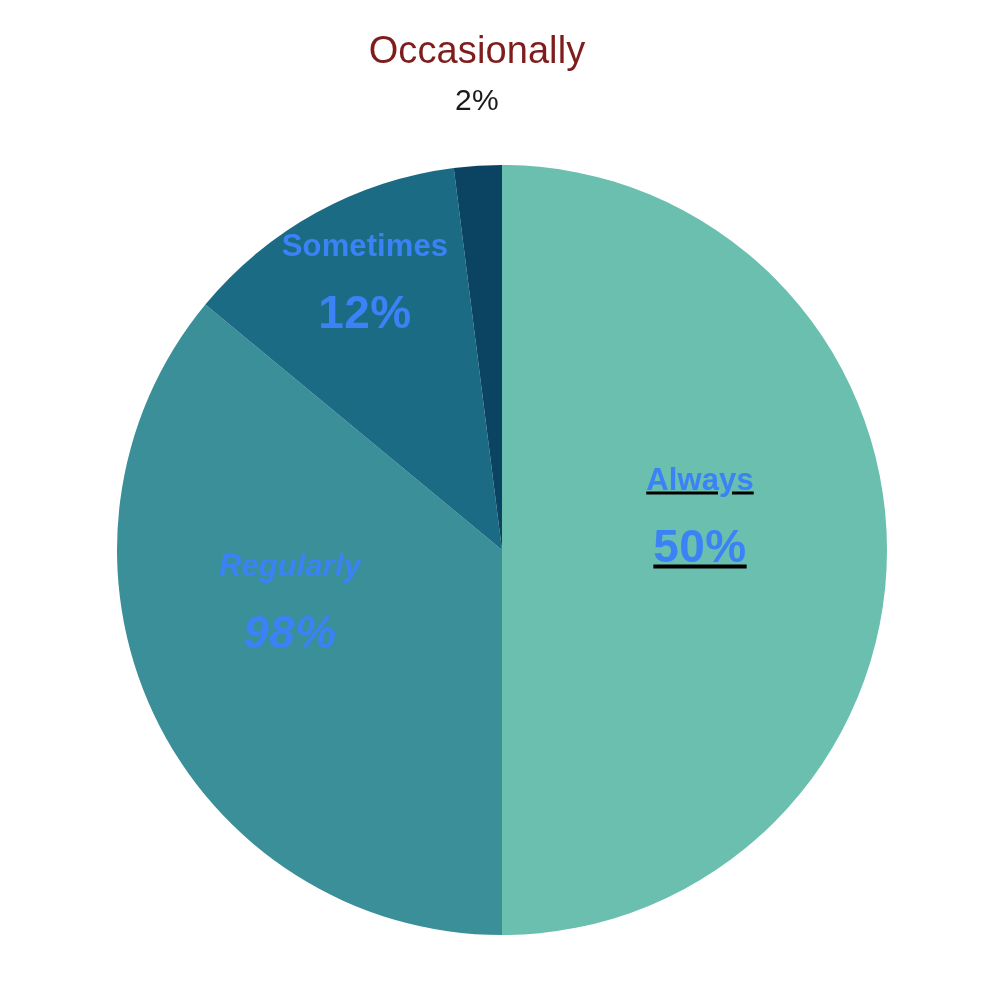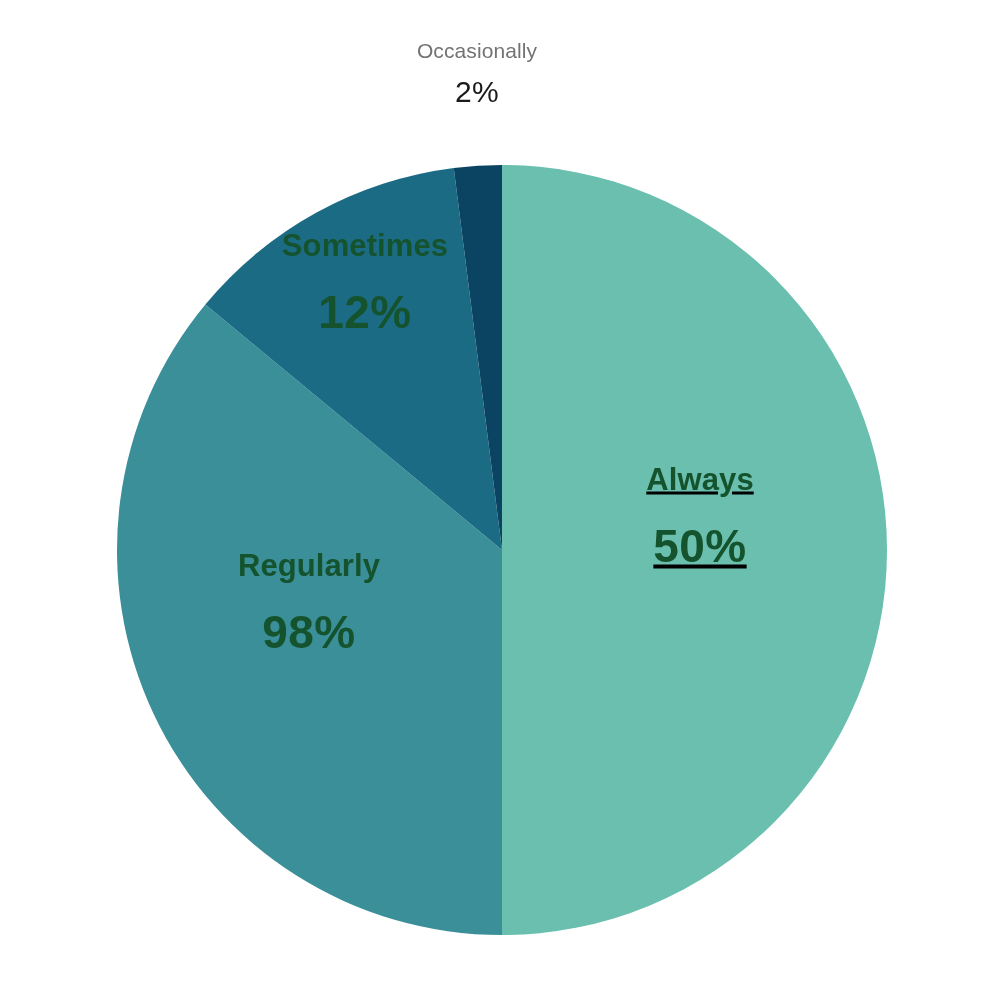--- a/index.html
+++ b/index.html
@@ -43,26 +43,26 @@
   }
   .slice-label .cat-pct {
     display: block;
     font-size: 46px;
     font-weight: 700;
     margin-top: 28px;
     letter-spacing: 0.4px;
   }
   .slice-label.inside .cat-name,
   .slice-label.inside .cat-pct {
-    color: #14532d;
+    color: #3b82f6;
   }
   .slice-label.outside .cat-name {
-    font-size: 21px;
+    font-size: 38px;
     font-weight: 400;
-    color: #737373;
+    color: #7f1d1d;
   }
   .slice-label.outside .cat-pct {
     font-size: 30px;
     font-weight: 400;
     color: #1a1a1a;
     margin-top: 16px;
   }
 </style>
 </head>
 <body>
@@ -76,21 +76,21 @@
         <path d="M 502 550 L 205.35240153132122 304.5917639467543 A 385 385 0 0 1 453.74670507774306 168.035839993926 Z" fill="#1c6b85"></path>
         <path d="M 502 550 L 453.74670507774306 168.035839993926 A 385 385 0 0 1 501.99999999999994 165 Z" fill="#0b4463"></path>
       </g>
   </svg>
 
   <div class="slice-label inside" id="label-always" style="left: 700px; top: 516px; text-decoration: underline;">
     <span class="cat-name">Always</span>
     <span class="cat-pct">50%</span>
   </div>
 
-  <div class="slice-label inside" id="label-regularly" style="left: 309px; top: 602px;">
+  <div class="slice-label inside" id="label-regularly" style="left: 290px; top: 602px; font-style: italic;">
     <span class="cat-name">Regularly</span>
     <span class="cat-pct">98%</span>
   </div>
 
   <div class="slice-label inside" id="label-sometimes" style="left: 365px; top: 282px;">
     <span class="cat-name">Sometimes</span>
     <span class="cat-pct">12%</span>
   </div>
 
   <div class="slice-label outside" id="label-occasionally" style="left: 477px; top: 73px;">

